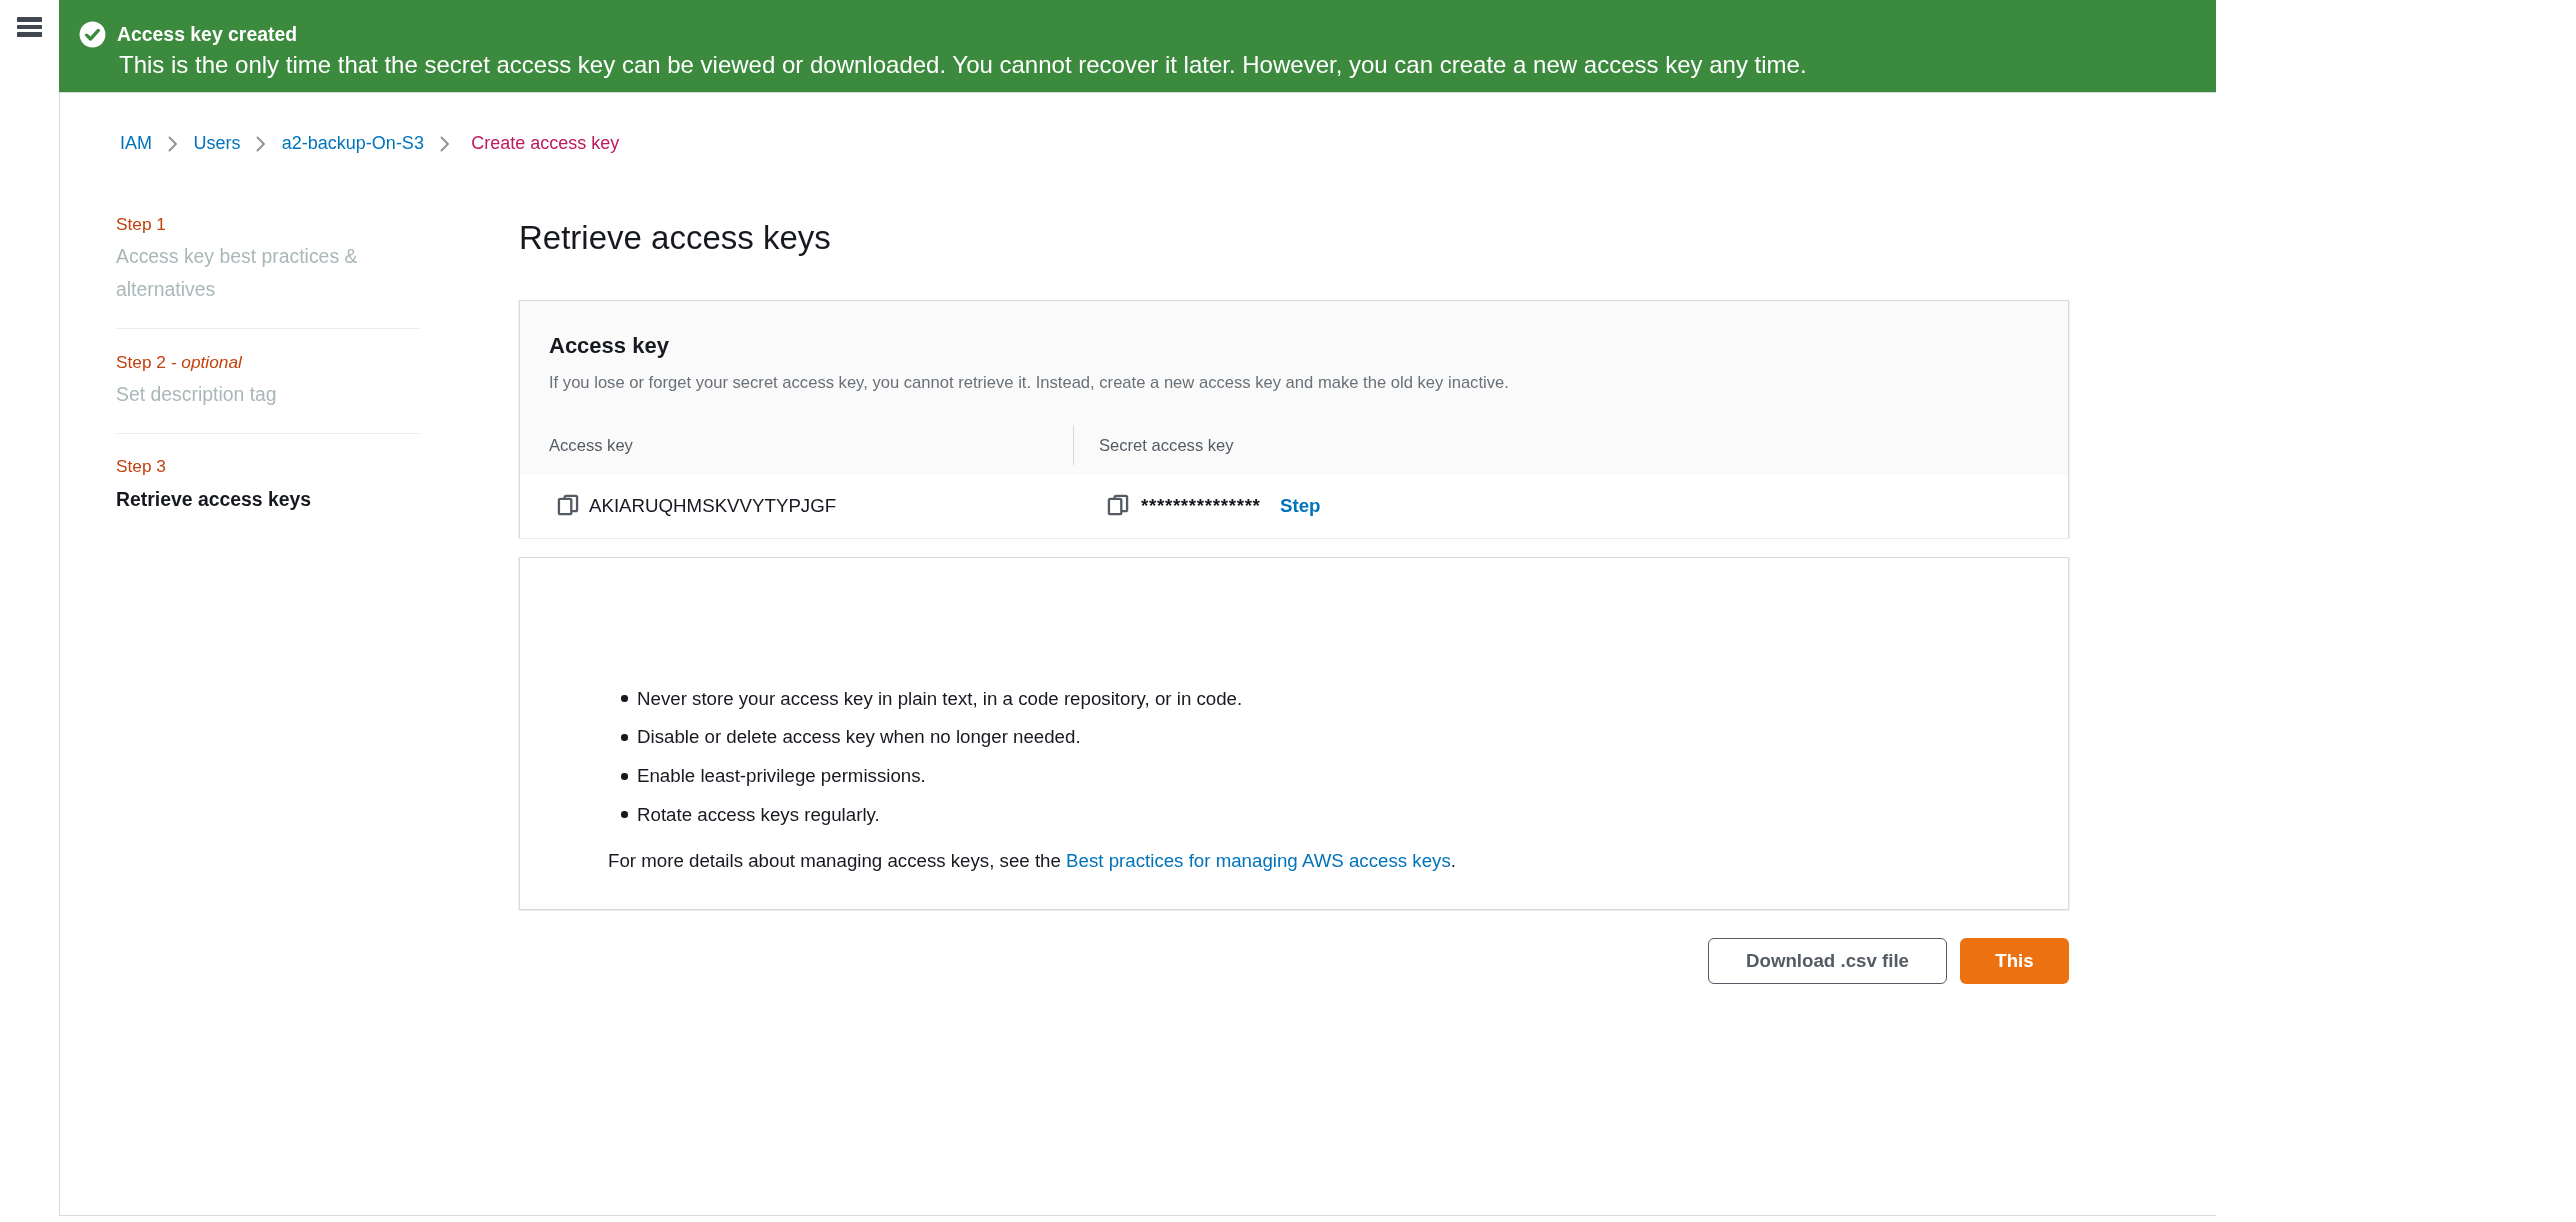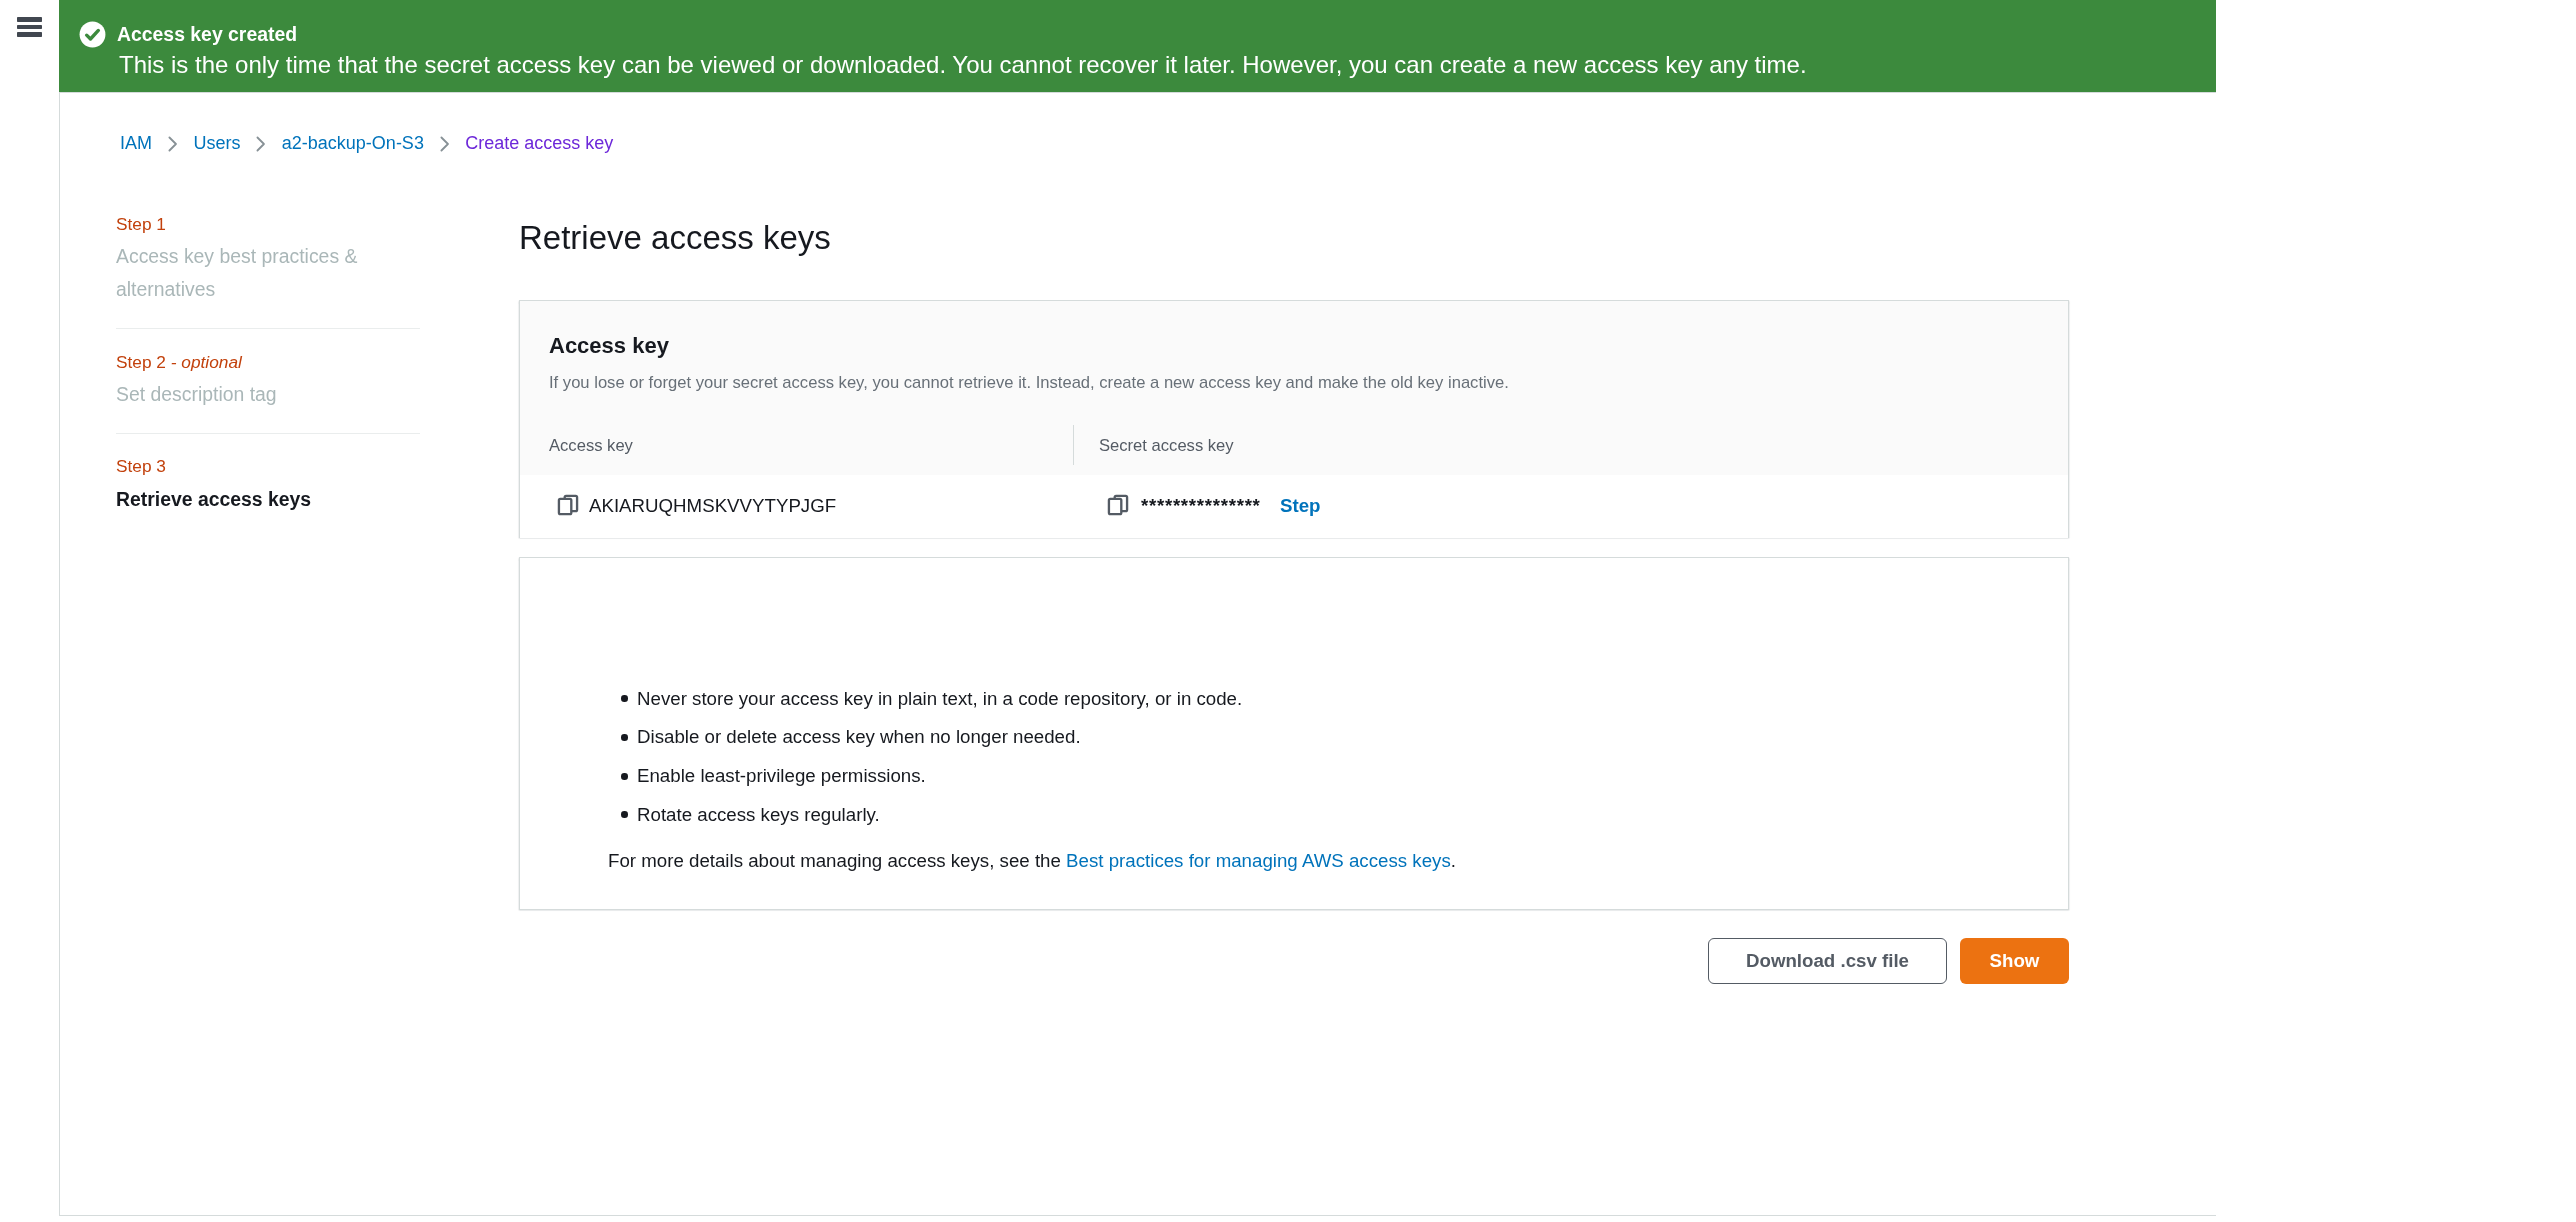--- a/index.html
+++ b/index.html
@@ -53,21 +53,21 @@
     width: 2464px; height: 1124px;
     background: #ffffff; border: 0.7px solid #d5dbdb;
   }
 
   
   .breadcrumb {
     position: absolute; left: 60px; top: 40px;
     display: flex; align-items: center; font-size: 18px;
   }
   .breadcrumb .crumb-link { color: #0073bb; text-decoration: none; cursor: pointer; }
-  .breadcrumb .crumb-current { color: #6d28d9; }
+  .breadcrumb .crumb-current { color: #be185d; margin-left: 6px; }
   .breadcrumb .sep { margin: 0 16px; display: inline-flex; align-items: center; }
 
   
   .steps { position: absolute; left: 56px; top: 0; width: 304px; }
   .step-num { position: absolute; font-size: 17.3px; color: #c2410c; }
   .step-num .opt { font-style: italic; }
   .step-link { position: absolute; font-size: 19.4px; line-height: 33px; }
   .step-link.disabled { color: #aab7b8; }
   .step-link.current { color: #16191f; font-weight: 700; }
   .step-divider { position: absolute; width: 304px; height: 0.7px; background: #eaeded; }
@@ -227,18 +227,18 @@
       <div class="bp-bullet" style="left:117px; top:207px;">Enable least-privilege permissions.</div>
       <div class="bp-dot" style="left:101px; top:253px;"></div>
       <div class="bp-bullet" style="left:117px; top:246px;">Rotate access keys regularly.</div>
       <div class="bp-footer">
         <span>For more details about managing access keys, see the </span><a>Best practices for managing AWS access keys</a><span>.</span>
       </div>
     </section>
 
     <div class="actions">
       <button class="btn btn-secondary">Download .csv file</button>
-      <button class="btn btn-primary">Show</button>
+      <button class="btn btn-primary">This</button>
     </div>
 
   </div>
 </div>
 
 
 </body></html>

